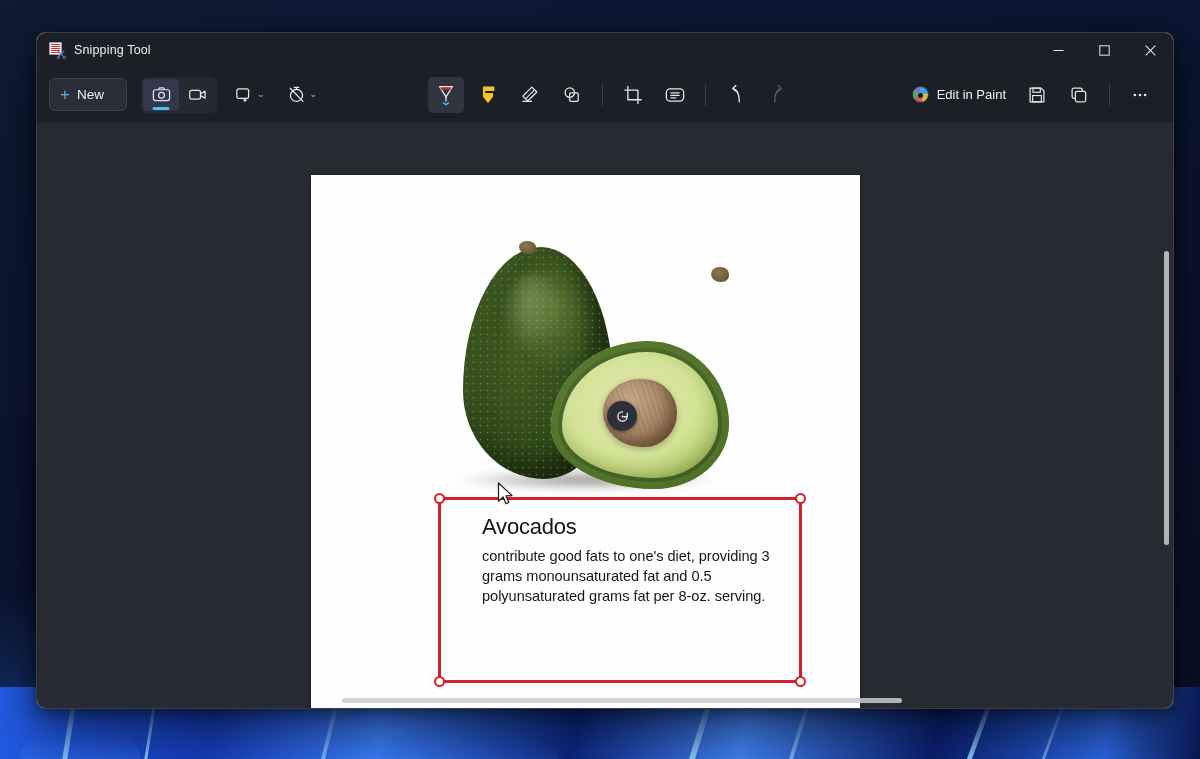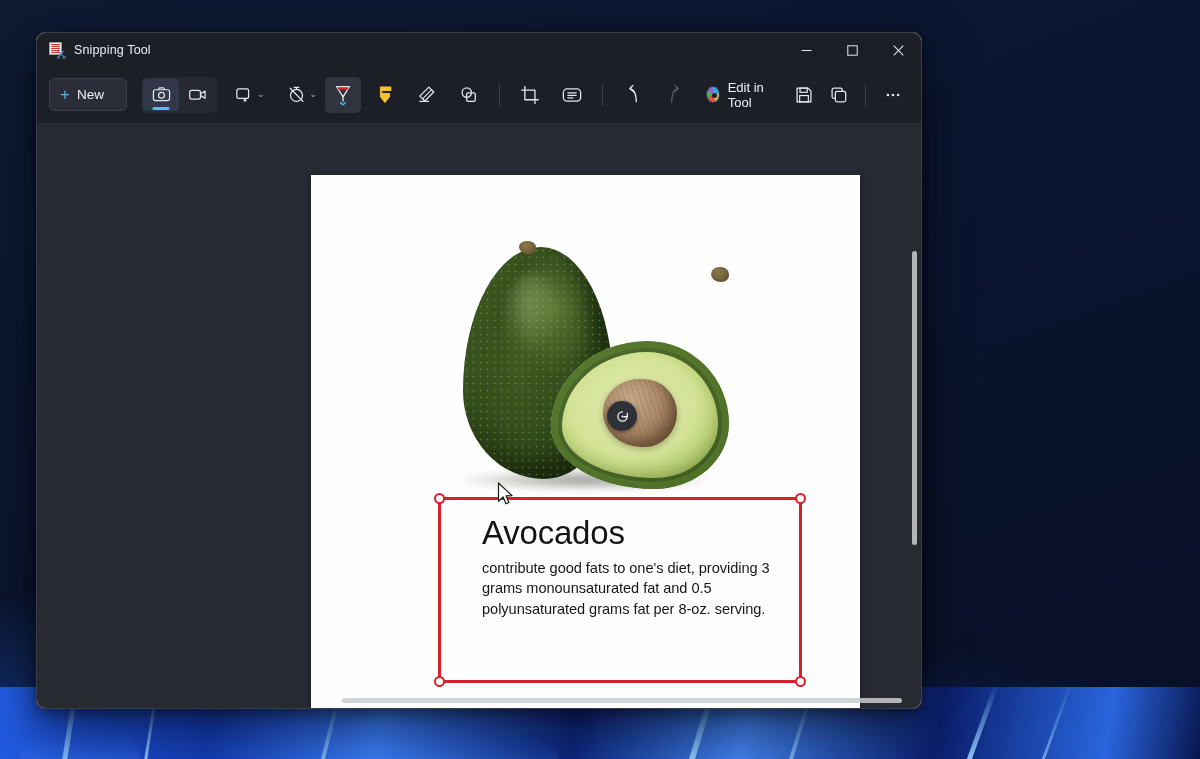--- a/index.html
+++ b/index.html
@@ -40,21 +40,21 @@
         rgba(70,140,255,0.9) 62%, rgba(10,30,110,0.95) 78%,
         rgba(45,110,240,0.9) 92%, rgba(8,22,80,0.95) 100%);
   }
   .bloom-ray {
     position: absolute; bottom: 0;
     background: linear-gradient(to top, rgba(150,210,255,0.9), rgba(120,180,255,0.05));
   }
 
   
   #app-window {
-    position: absolute; left: 36px; top: 32px; width: 886px; height: 677px;
+    position: absolute; left: 36px; top: 32px; width: 1138px; height: 677px;
     background: #fef9c3;
     border-radius: 9px 9px 9px 9px;
     border: 1px solid #3a3d46;
     box-shadow: 0 20px 50px rgba(0,0,0,0.55), 0 4px 14px rgba(0,0,0,0.4);
     overflow: hidden;
     display: flex; flex-direction: column;
   }
 
   
   #titlebar {
@@ -230,21 +230,21 @@
   .handle {
     position: absolute; width: 11px; height: 11px; border-radius: 50%;
     background: #fff; border: 2px solid #d6202a;
   }
   .handle.tl { left: -7px; top: -7px; }
   .handle.tr { right: -7px; top: -7px; }
   .handle.bl { left: -7px; bottom: -7px; }
   .handle.br { right: -7px; bottom: -7px; }
   #text-inner { position: absolute; left: 44px; top: 18px; right: 10px; }
   #avo-heading {
-    font-size: 33px; color: #141414; font-weight: 400; letter-spacing: -0.2px;
+    font-size: 22px; color: #141414; font-weight: 400; letter-spacing: -0.2px;
     line-height: 1.1;
   }
   #avo-body {
     margin-top: 7px; font-size: 14.6px; color: #161616; line-height: 1.38;
     letter-spacing: -0.05px;
   }
   #cursor-arrow { position: absolute; left: 186px; top: 307px; z-index: 8; }
 
   
   #vscroll {
@@ -409,21 +409,21 @@
         <svg width="22" height="22" viewBox="0 0 24 24">
           <path d="M8.4 19.4 C8.4 12 9.8 6.4 15 5.2" fill="none" stroke="currentColor" stroke-width="1.5" stroke-linecap="round"></path>
           <path d="M11.6 8.2 L15.5 5 L12.2 1.6" fill="none" stroke="currentColor" stroke-width="1.5" stroke-linecap="round" stroke-linejoin="round"></path>
         </svg>
       </div>
     </div>
 
     <div id="tool-right">
       <div id="edit-in-paint">
         <span id="paint-icon"></span>
-        <span>Edit in Tool</span>
+        <span>Edit in Paint</span>
       </div>
 
       <div class="tool-btn">
         <svg width="20" height="20" viewBox="0 0 22 22">
           <path d="M3.4 3.4 H15.4 L18.6 6.6 V18.6 H3.4 Z" fill="none" stroke="currentColor" stroke-width="1.4" stroke-linejoin="round"></path>
           <rect x="6.6" y="3.4" width="8" height="4.6" fill="none" stroke="currentColor" stroke-width="1.3"></rect>
           <rect x="6.2" y="11.6" width="9.6" height="7" fill="none" stroke="currentColor" stroke-width="1.3"></rect>
         </svg>
       </div>
 

